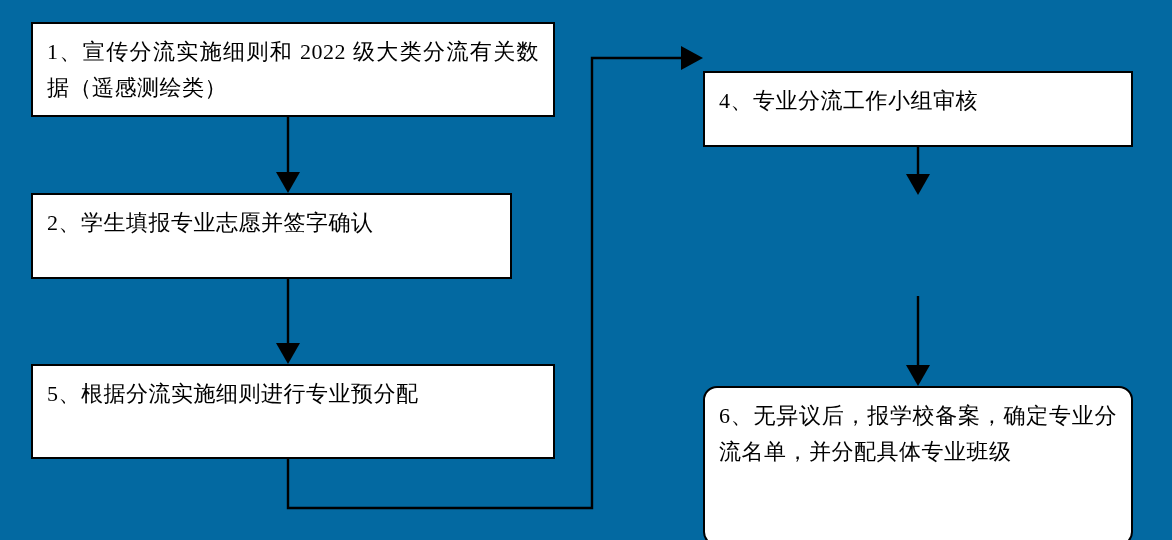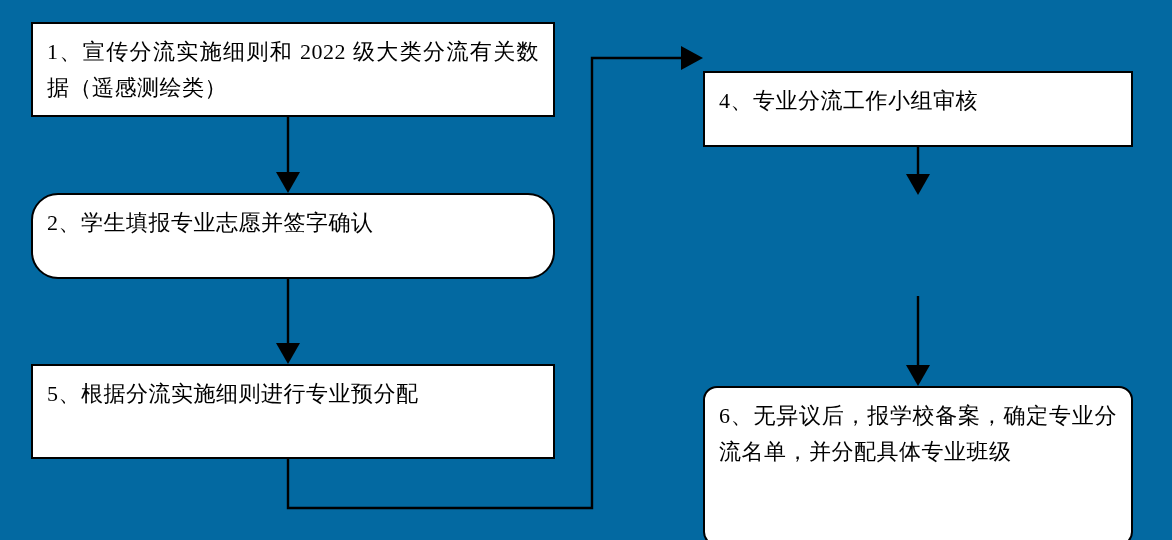--- a/index.html
+++ b/index.html
@@ -80,21 +80,21 @@
     <g>
       <line x1="918" y1="296" x2="918" y2="374"></line>
       <polygon class="arrowhead" points="918,386 906,365 930,365"></polygon>
     </g>
   </svg>
 
   <div class="proc-box" style="left:31px; top:22px; width:524px; height:95px;">
     <div class="proc-text">1、宣传分流实施细则和 2022 级大类分流有关数据（遥感测绘类）</div>
   </div>
 
-  <div class="proc-box" style="left:31px; top:193px; width:524px; height:86px;border-radius:27px;">
+  <div class="proc-box" style="left:31px; top:193px; width:481px; height:86px;">
     <div class="proc-text">2、学生填报专业志愿并签字确认</div>
   </div>
 
   <div class="proc-box" style="left:31px; top:364px; width:524px; height:95px;">
     <div class="proc-text">5、根据分流实施细则进行专业预分配</div>
   </div>
 
   <div class="proc-box" style="left:703px; top:23px; width:430px; height:76px;margin-top:48px;">
     <div class="proc-text">4、专业分流工作小组审核</div>
   </div>

